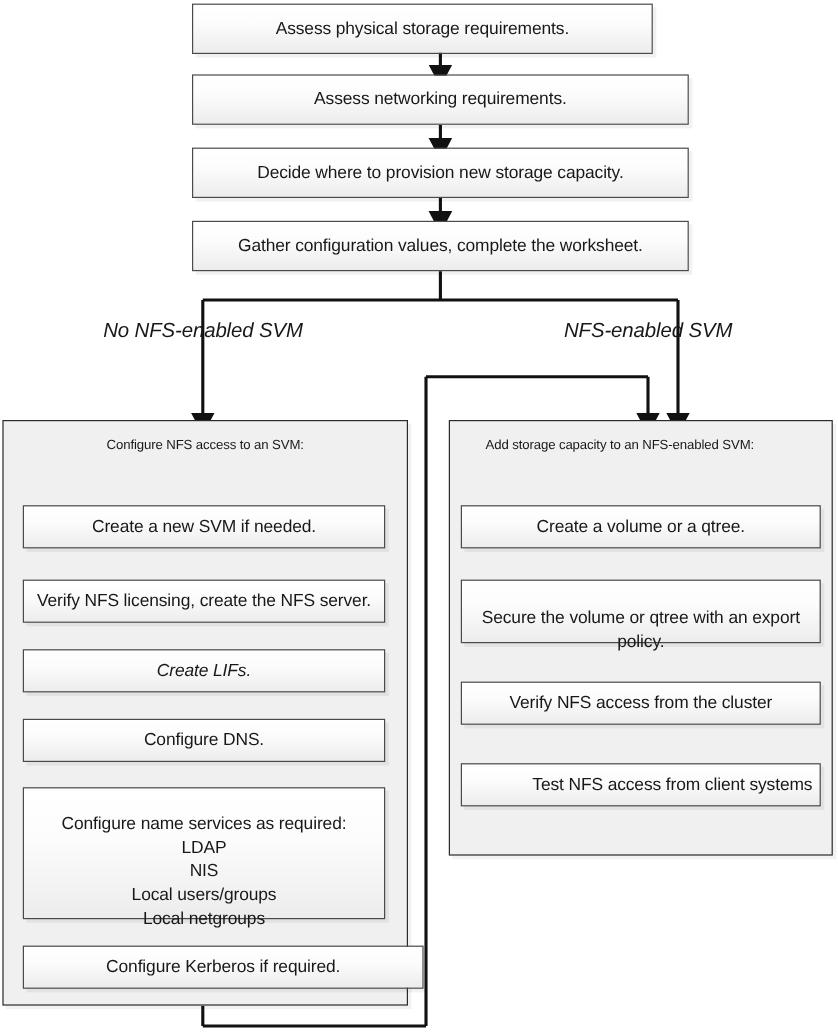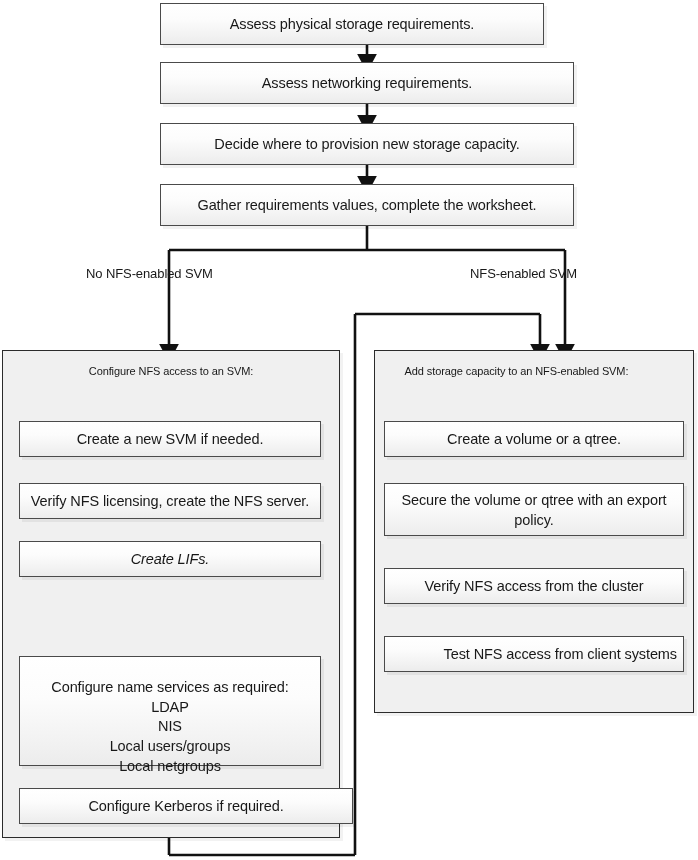--- a/index.html
+++ b/index.html
@@ -72,24 +72,25 @@
     text-align: center;
     font-size: 11px;
     line-height: 1.38;
     color: #181818;
     letter-spacing: -0.1px;
   }
 
   
   .edge-label {
     position: absolute;
-    font-size: 13px;
+    font-size: 17px;
     color: #181818;
     white-space: nowrap;
     letter-spacing: -0.1px;
+    font-style: italic;
   }
 </style>
 </head>
 <body>
 
 <div id="canvas">
 
   <svg id="lines" viewBox="0 0 698 860" width="698" height="860">
     <defs>
       <marker id="arrowDark" markerWidth="9" markerHeight="9" refX="1.2" refY="4.2" orient="auto" markerUnits="strokeWidth">
@@ -144,21 +145,21 @@
 
   <div class="node" style="left:160px; top:62px; width:414px; height:42px;">
     <span>Assess networking requirements.</span>
   </div>
 
   <div class="node" style="left:160px; top:123px; width:414px; height:42px;">
     <span>Decide where to provision new storage capacity.</span>
   </div>
 
   <div class="node" style="left:160px; top:184px; width:414px; height:42px;">
-    <span>Gather requirements values, complete the worksheet.</span>
+    <span>Gather configuration values, complete the worksheet.</span>
   </div>
 
   <div class="edge-label" style="left:86px; top:266px;">
     <span>No NFS-enabled SVM</span>
   </div>
 
   <div class="edge-label" style="left:470px; top:266px;">
     <span>NFS-enabled SVM</span>
   </div>
 
@@ -175,20 +176,23 @@
   </div>
 
   <div class="node" style="left:19px; top:483px; width:302px; height:36px;">
     <span>Verify NFS licensing, create the NFS server.</span>
   </div>
 
   <div class="node" style="left:19px; top:541px; width:302px; height:36px;font-style:italic;">
     <span>Create LIFs.</span>
   </div>
 
+  <div class="node" style="left:19px; top:599px; width:302px; height:36px;">
+    <span>Configure DNS.</span>
+  </div>
 
   <div class="node multiline" style="left:19px; top:656px; width:302px; height:110px;">
     <span class="line">Configure name services as required:</span>
     <span class="line">LDAP</span>
     <span class="line">NIS</span>
     <span class="line">Local users/groups</span>
     <span class="line">Local netgroups</span>
   </div>
 
   <div class="node" style="left:19px; top:788px; width:334px; height:36px;">
@@ -200,21 +204,21 @@
 
   <div class="panel-title" style="left:374px; top:364px; width:285px;">
     <span class="line">Add storage capacity</span>
     <span class="line">to an NFS-enabled SVM:</span>
   </div>
 
   <div class="node" style="left:384px; top:421px; width:300px; height:36px;">
     <span>Create a volume or a qtree.</span>
   </div>
 
-  <div class="node multiline" style="left:384px; top:483px; width:300px; height:53px; padding-top:7px;">
+  <div class="node multiline" style="left:384px; top:483px; width:300px; height:53px; padding-top:22px;">
     <span class="line">Secure the volume or qtree with an export</span>
     <span class="line">policy.</span>
   </div>
 
   <div class="node" style="left:384px; top:568px; width:300px; height:36px;">
     <span>Verify NFS access from the cluster</span>
   </div>
 
   <div class="node" style="left:384px; top:636px; width:300px; height:36px;justify-content:flex-end;">
     <span>Test NFS access from client systems</span>

